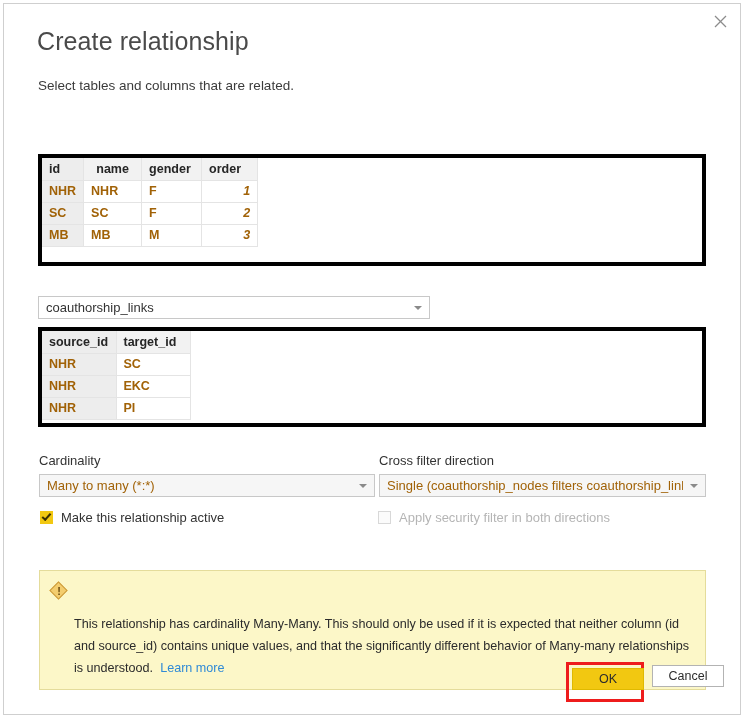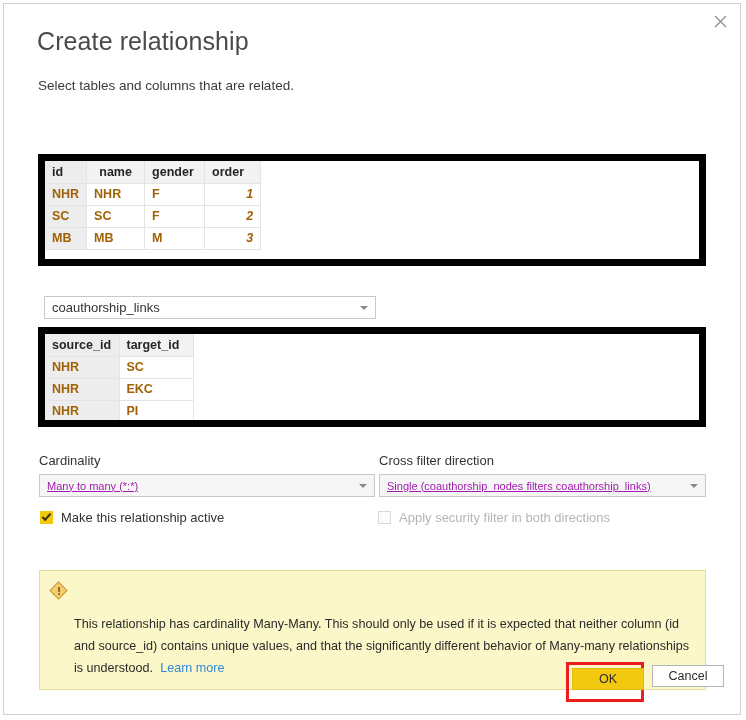--- a/index.html
+++ b/index.html
@@ -86,28 +86,28 @@
     justify-content: center;
   }
   .caret-glyph {
     width: 0; height: 0;
     border-left: 4px solid transparent;
     border-right: 4px solid transparent;
     border-top: 4px solid #8a8a8a;
   }
 
   #sel-top { left: 34px; top: 119px; width: 332px; }
-  #sel-bottom { left: 40px; top: 292px; width: 332px; }
+  #sel-bottom { left: 34px; top: 292px; width: 392px; }
 
   
   .grid-box {
     position: absolute;
     left: 34px;
     width: 668px;
-    border: 7px solid #000000;
+    border: 4px solid #000000;
     background: #ffffff;
     box-sizing: border-box;
     overflow: hidden;
   }
   #grid-top { top: 150px; height: 112px; }
   #grid-bottom { top: 323px; height: 100px; }
 
   table.preview {
     border-collapse: collapse;
     table-layout: fixed;
@@ -155,25 +155,24 @@
     border: 1px solid #c8c8c8;
     background: #f6f6f6;
     box-sizing: border-box;
     display: flex;
     align-items: center;
     cursor: pointer;
   }
   .opt-select .sel-text {
     flex: 1;
     padding-left: 7px;
-    font-size: 11px;
-    color: #a21caf;
+    font-size: 13px;
+    color: #a16207;
     white-space: nowrap;
     overflow: hidden;
-    text-decoration: underline;
   }
   .opt-select .caret {
     width: 22px;
     display: flex;
     align-items: center;
     justify-content: center;
   }
   #sel-card { left: 35px; top: 470px; width: 336px; }
   #sel-cross { left: 375px; top: 470px; width: 327px; }
 

